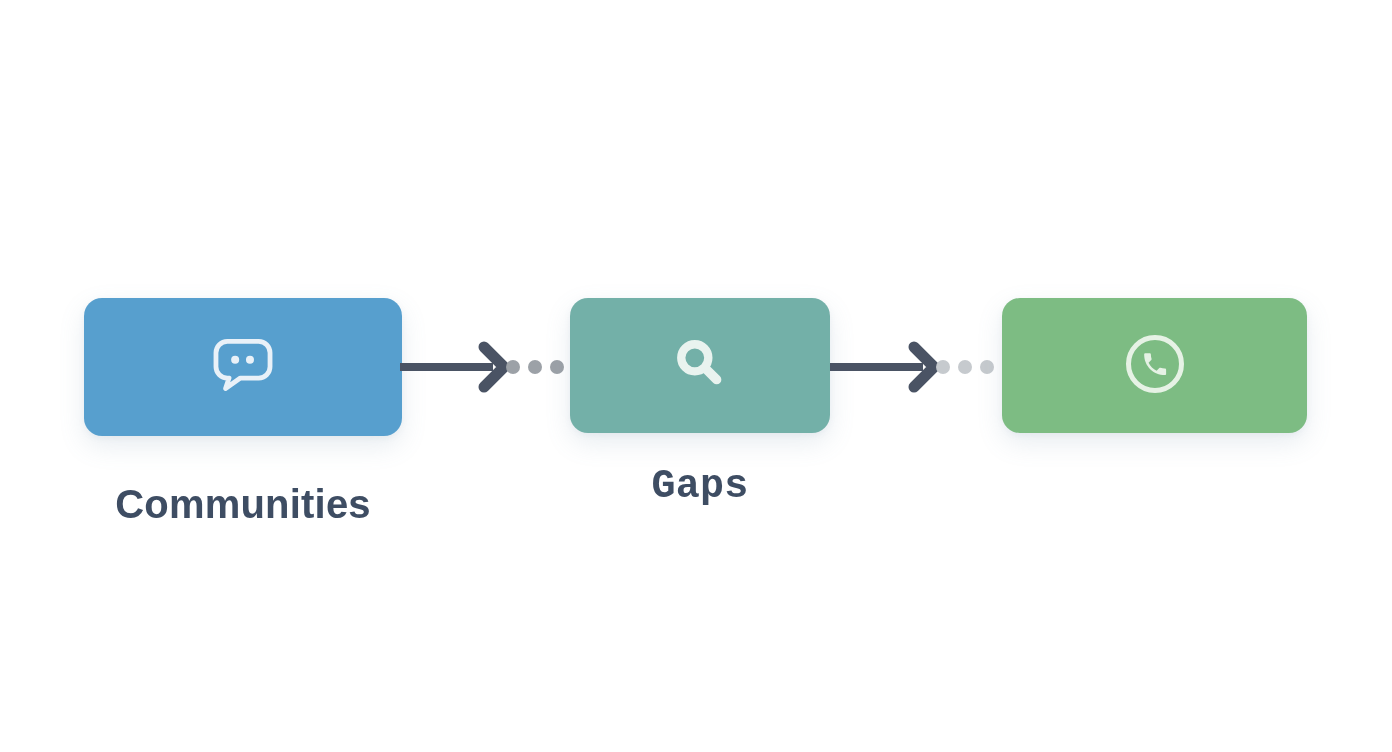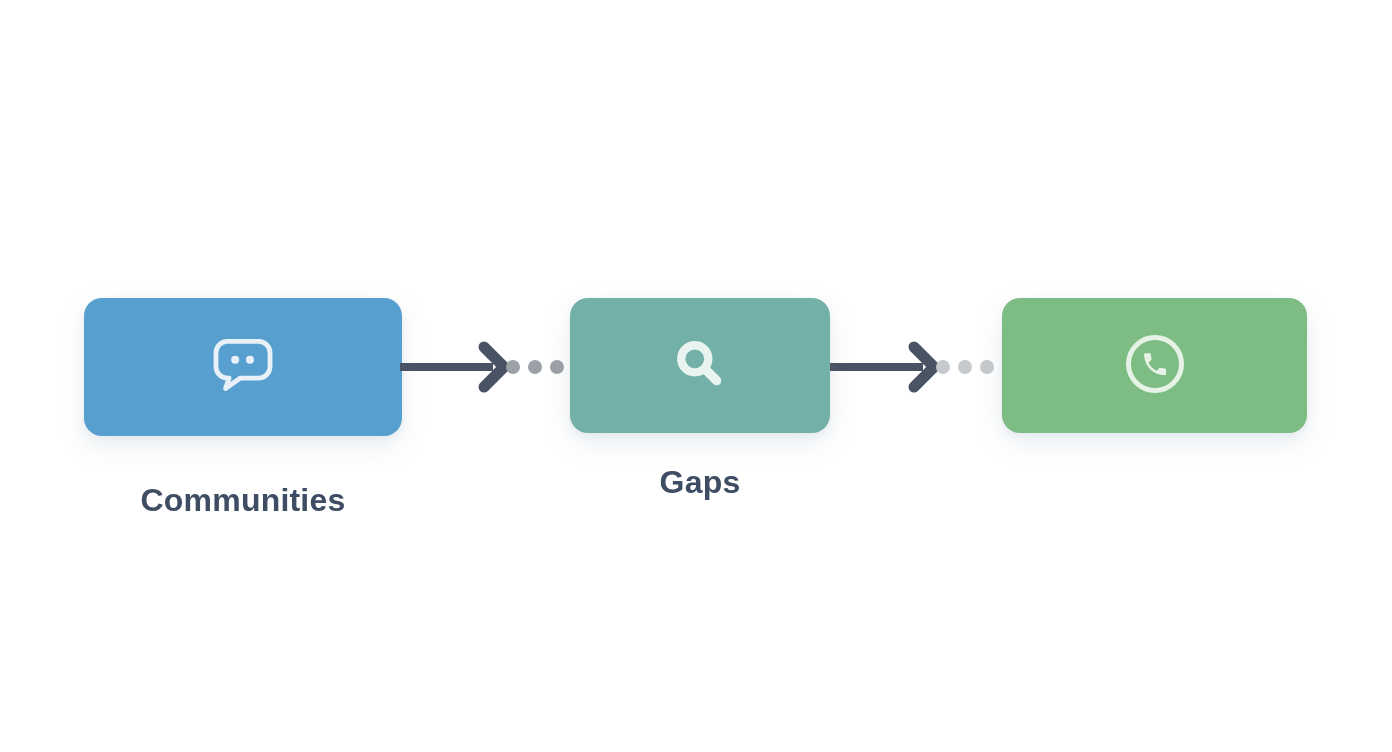--- a/index.html
+++ b/index.html
@@ -9,28 +9,28 @@
     font-family:"Liberation Sans","DejaVu Sans",sans-serif;
   }
   .canvas{position:absolute;inset:0;}
   .node{position:absolute;display:flex;flex-direction:column;align-items:center;}
   .node-box{
     width:100%;display:flex;align-items:center;justify-content:center;
     border-radius:18px;
     box-shadow:0 10px 26px rgba(110,140,170,0.16), 0 2px 6px rgba(110,140,170,0.08);
   }
   .node-label{
-    font-size:32px;font-weight:600;letter-spacing:0.2px;
+    font-size:40px;font-weight:600;letter-spacing:0.2px;
     color:#3E4D63;text-align:center;white-space:nowrap;
   }
   
   #node-communities{left:84px;top:298px;width:318px;}
   #node-communities .node-box{height:138px;}
   #node-communities .node-label{margin-top:46px;}
-  #node-gaps{left:570px;top:298px;width:260px;}
+  #node-gaps{left:570px;top:298px;width:260px;font-family:Liberation Mono, monospace;}
   #node-gaps .node-box{height:135px;}
   #node-gaps .node-label{margin-top:31px;}
   #node-questions{left:1002px;top:298px;width:305px;}
   #node-questions .node-box{height:135px;}
   #node-questions .node-label{margin-top:34px;}
   .connector{position:absolute;top:337px;width:172px;height:60px;}
   #connector-1{left:400px;}
   #connector-2{left:830px;}
   .icon{display:block;}
 </style>

